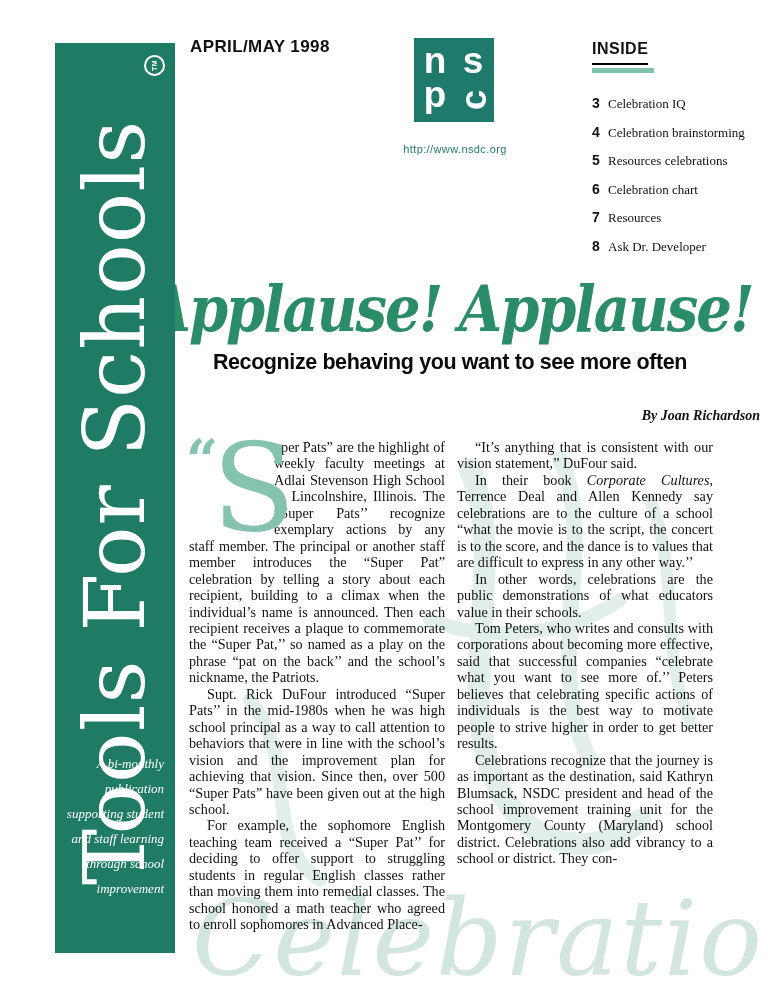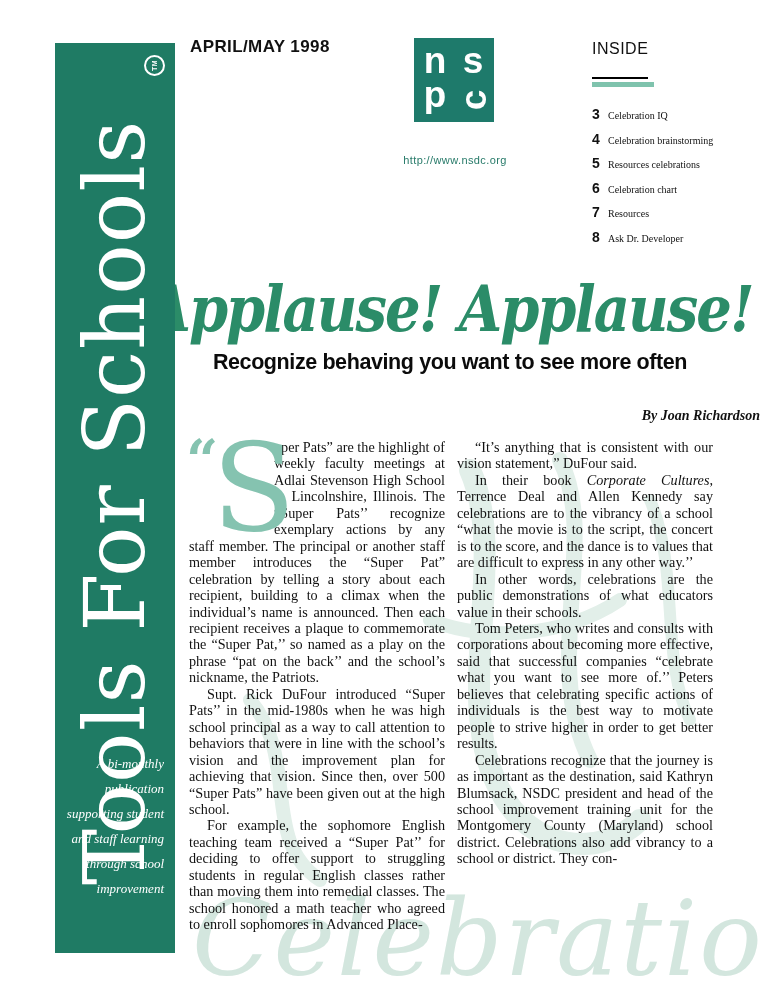--- a/index.html
+++ b/index.html
@@ -47,40 +47,40 @@
     font-weight:900; font-size:37px; line-height:1;
   }
   .logo .l-d { transform:rotate(180deg); }
   .logo .l-c { transform:rotate(-90deg); }
   .org-name {
     position:absolute; left:295px; top:133px; width:320px; text-align:center;
     color:#277a69; font-family:"Liberation Sans", sans-serif;
     font-size:11.5px; letter-spacing:1.1px; z-index:2;
   }
   .org-url {
-    position:absolute; left:295px; top:154px; width:320px; text-align:center;
+    position:absolute; left:295px; top:143px; width:320px; text-align:center;
     color:#277a69; font-family:"Liberation Sans", sans-serif;
     font-size:11px; letter-spacing:.4px; z-index:2;
   }
 
   
   .inside { position:absolute; left:592px; top:40px; width:160px; z-index:2; }
   .inside-heading {
     display:inline-block; font-family:"Liberation Sans", sans-serif;
-    font-weight:normal; font-size:16px; letter-spacing:.5px;
-    border-bottom:2.5px solid #000; padding-bottom:19px;
+    font-weight:bold; font-size:16px; letter-spacing:.5px;
+    border-bottom:2.5px solid #000; padding-bottom:5px;
   }
   .inside-bar { width:62px; height:5px; background:#7fc3ad; margin-top:3px; }
   .inside-list { margin-top:15px; }
   .inside-item { display:flex; margin-bottom:4.5px; align-items:baseline; }
   .inside-item .pg {
     font-family:"Liberation Sans", sans-serif; font-weight:bold;
     font-size:14px; width:16px; flex:0 0 16px;
   }
-  .inside-item .lbl { font-size:10px;margin-top:8px; }
+  .inside-item .lbl { font-size:13px;margin-top:8px; }
 
   
   .title {
     position:absolute; left:140px; top:272px; width:620px; text-align:center;
     font-family:"DejaVu Serif", serif; font-style:italic; font-weight:bold;
     font-size:56px; color:#2b8c68; letter-spacing:-2px; z-index:2;
     transform:scaleY(1.12); transform-origin:top;
   }
   .subtitle {
     position:absolute; left:140px; top:350px; width:620px; text-align:center;
@@ -199,19 +199,19 @@
         <span class="dc-quote">“</span>
         <span class="dc-letter">S</span>
       </span><span>uper Pats” are the highlight of weekly faculty meetings at Adlai Stevenson High School in Lincolnshire, Illinois. The “Super Pats’’ recognize exemplary actions by any staff member. The principal or another staff member introduces the “Super Pat” celebration by telling a story about each recipient, building to a climax when the individual’s name is announced. Then each recipient receives a plaque to commemorate the “Super Pat,’’ so named as a play on the phrase “pat on the back’’ and the school’s nickname, the Patriots.</span>
     </p>
     <p>Supt. Rick DuFour introduced “Super Pats’’ in the mid-1980s when he was high school principal as a way to call attention to behaviors that were in line with the school’s vision and the  improvement plan for achieving that vision. Since then, over 500 “Super Pats” have been given out at the high school.</p>
     <p>For example, the sophomore English teaching team received a “Super Pat’’ for deciding to offer support to struggling students in regular English classes rather than moving them into remedial classes. The school honored a math teacher who agreed to enroll sophomores in Advanced Place-</p>
   </div>
 
   <div class="col col-2">
     <p>“It’s anything that is consistent with our vision statement,” DuFour said.</p>
-    <p><span>In their book </span><span class="book-title">Corporate Cultures</span><span>, Terrence Deal and Allen Kennedy say celebrations are to the vibrancy of a school “what the movie is to the script, the concert is to the score, and the dance is to values that are difficult to express in any other way.’’</span></p>
+    <p><span>In their book </span><span class="book-title">Corporate Cultures</span><span>, Terrence Deal and Allen Kennedy say celebrations are to the culture of a school “what the movie is to the script, the concert is to the score, and the dance is to values that are difficult to express in any other way.’’</span></p>
     <p>In other words, celebrations are the public demonstrations of what educators value in their schools.</p>
     <p>Tom Peters, who writes and consults with corporations about becoming more effective, said that successful companies “celebrate what you want to see more of.’’ Peters believes that celebrating specific actions of individuals is the best way to motivate people to strive higher in order to get better results.</p>
     <p>Celebrations recognize that the journey is as important as the destination, said Kathryn Blumsack, NSDC president and head of the school improvement training unit for the Montgomery County (Maryland) school district. Celebrations also add vibrancy to a school or district. They con-</p>
   </div>
 
 </div>
 
 </body></html>

